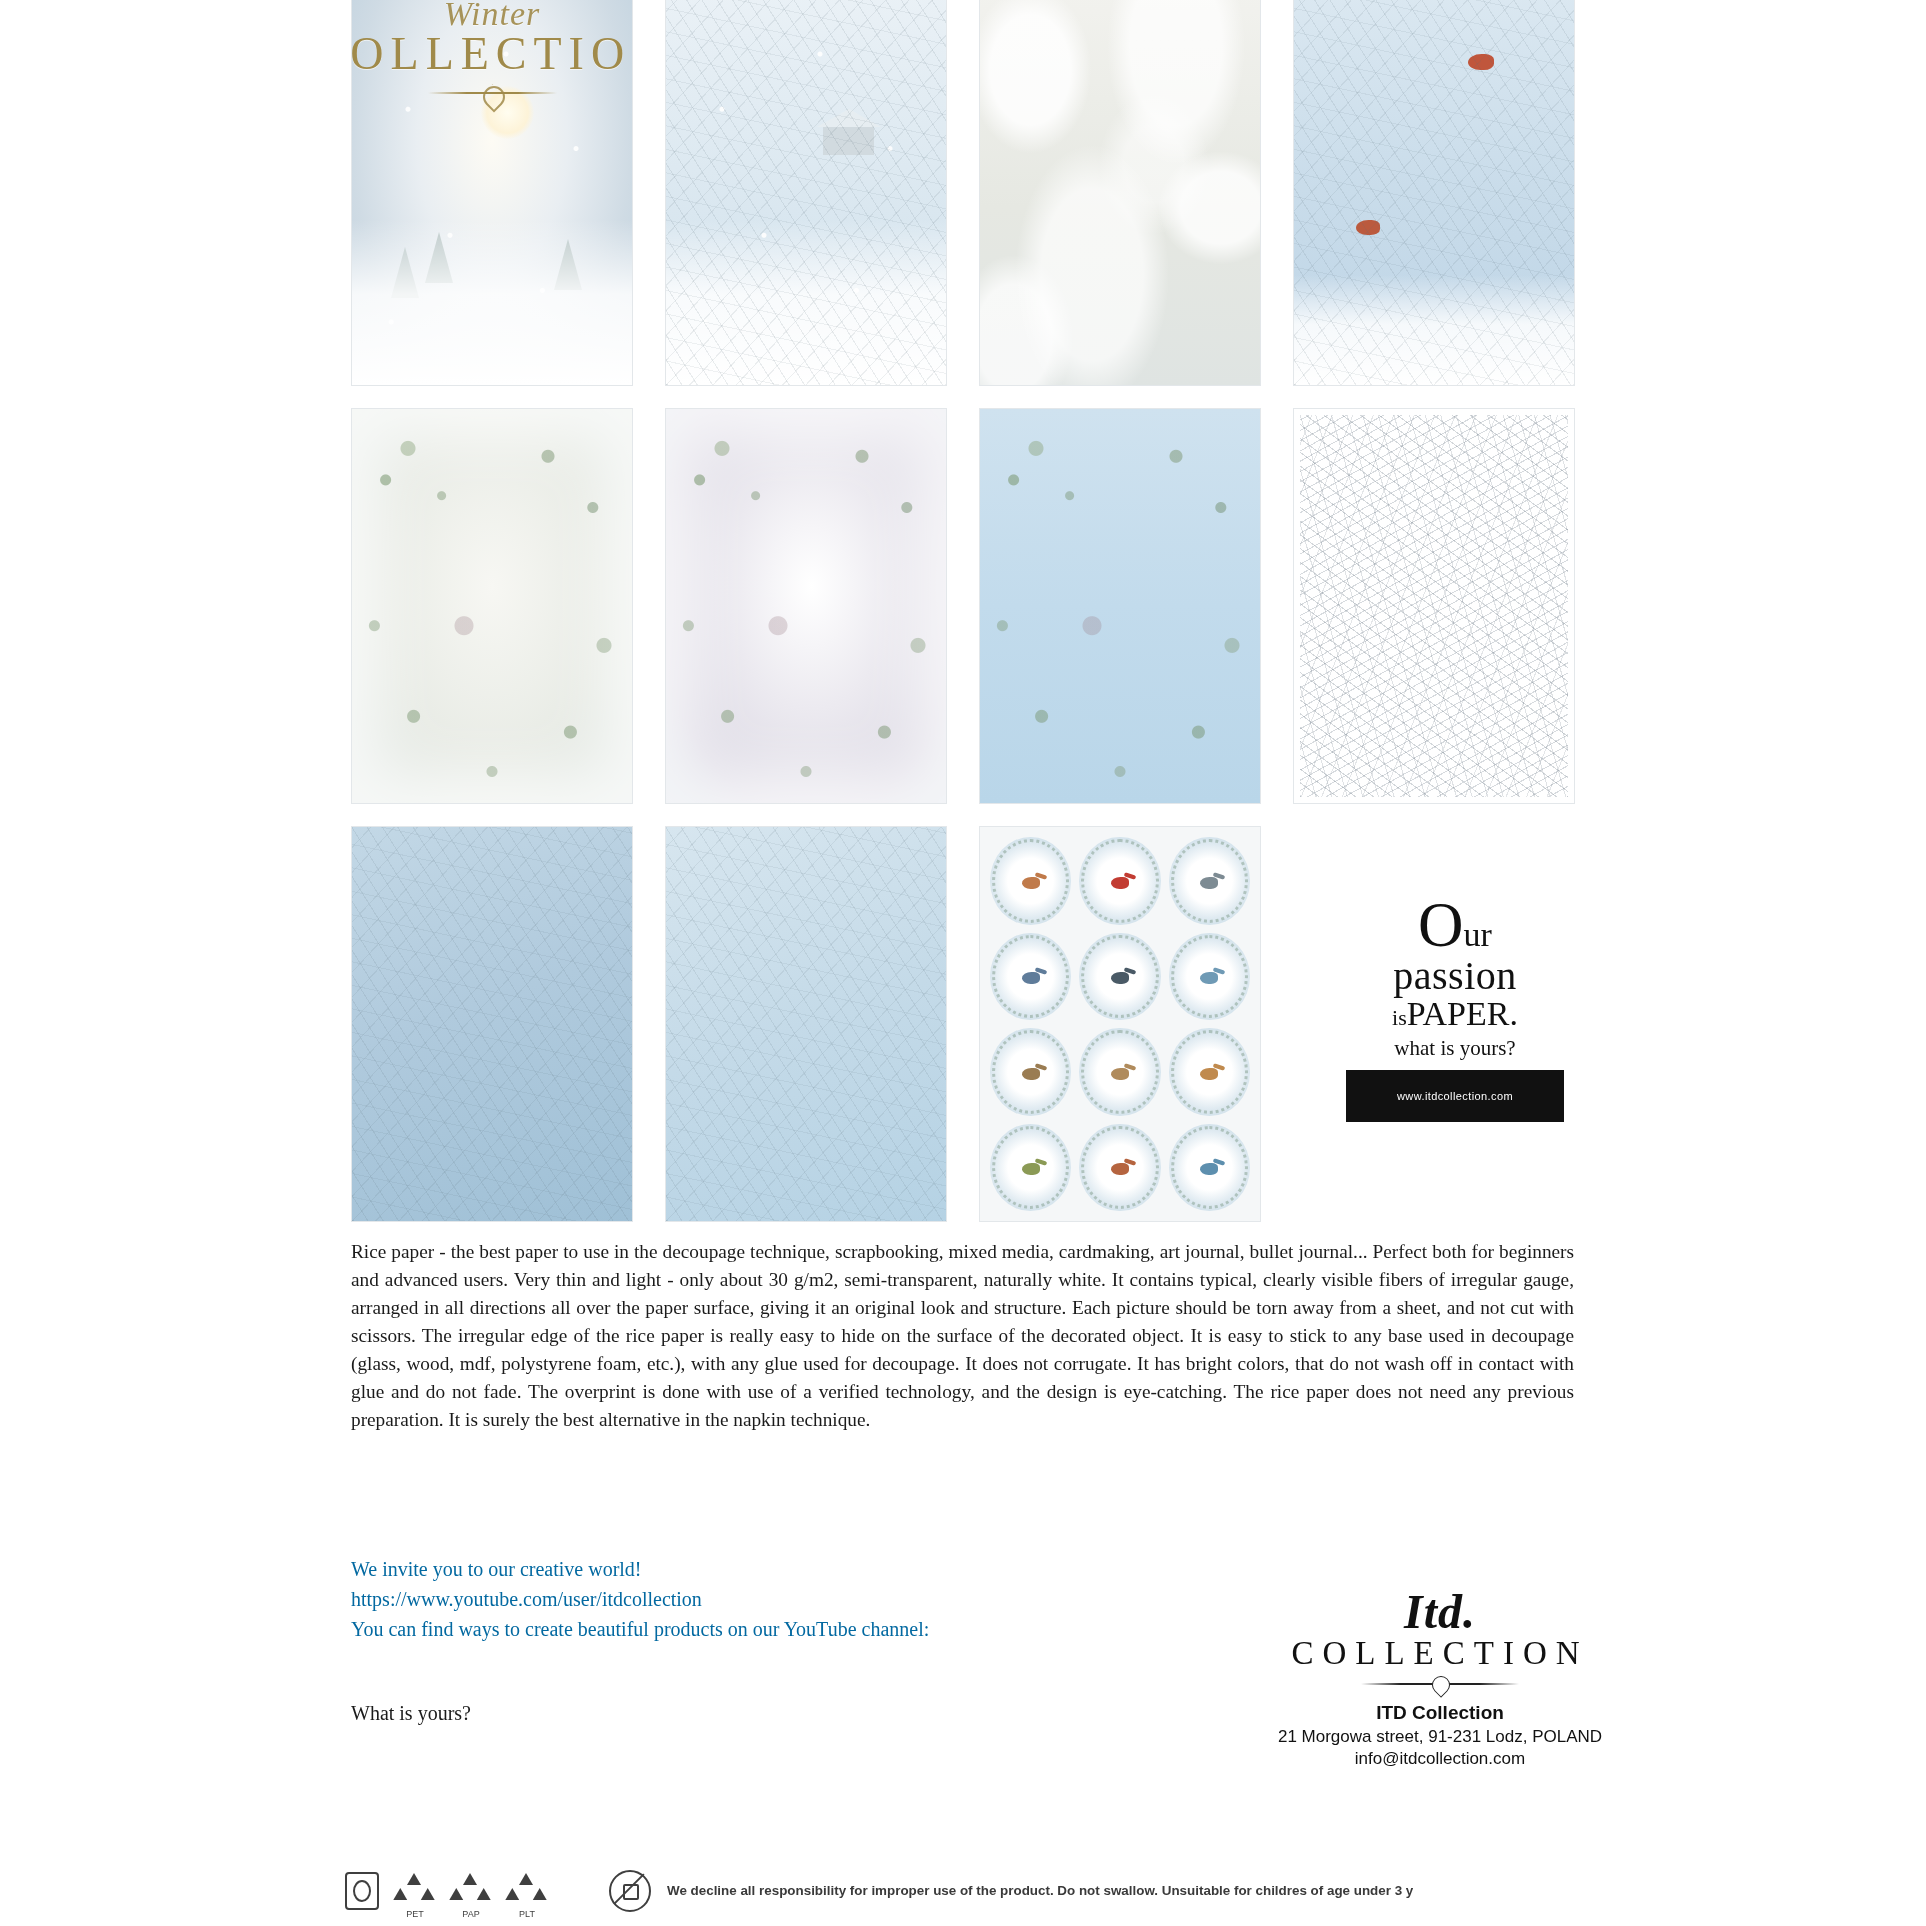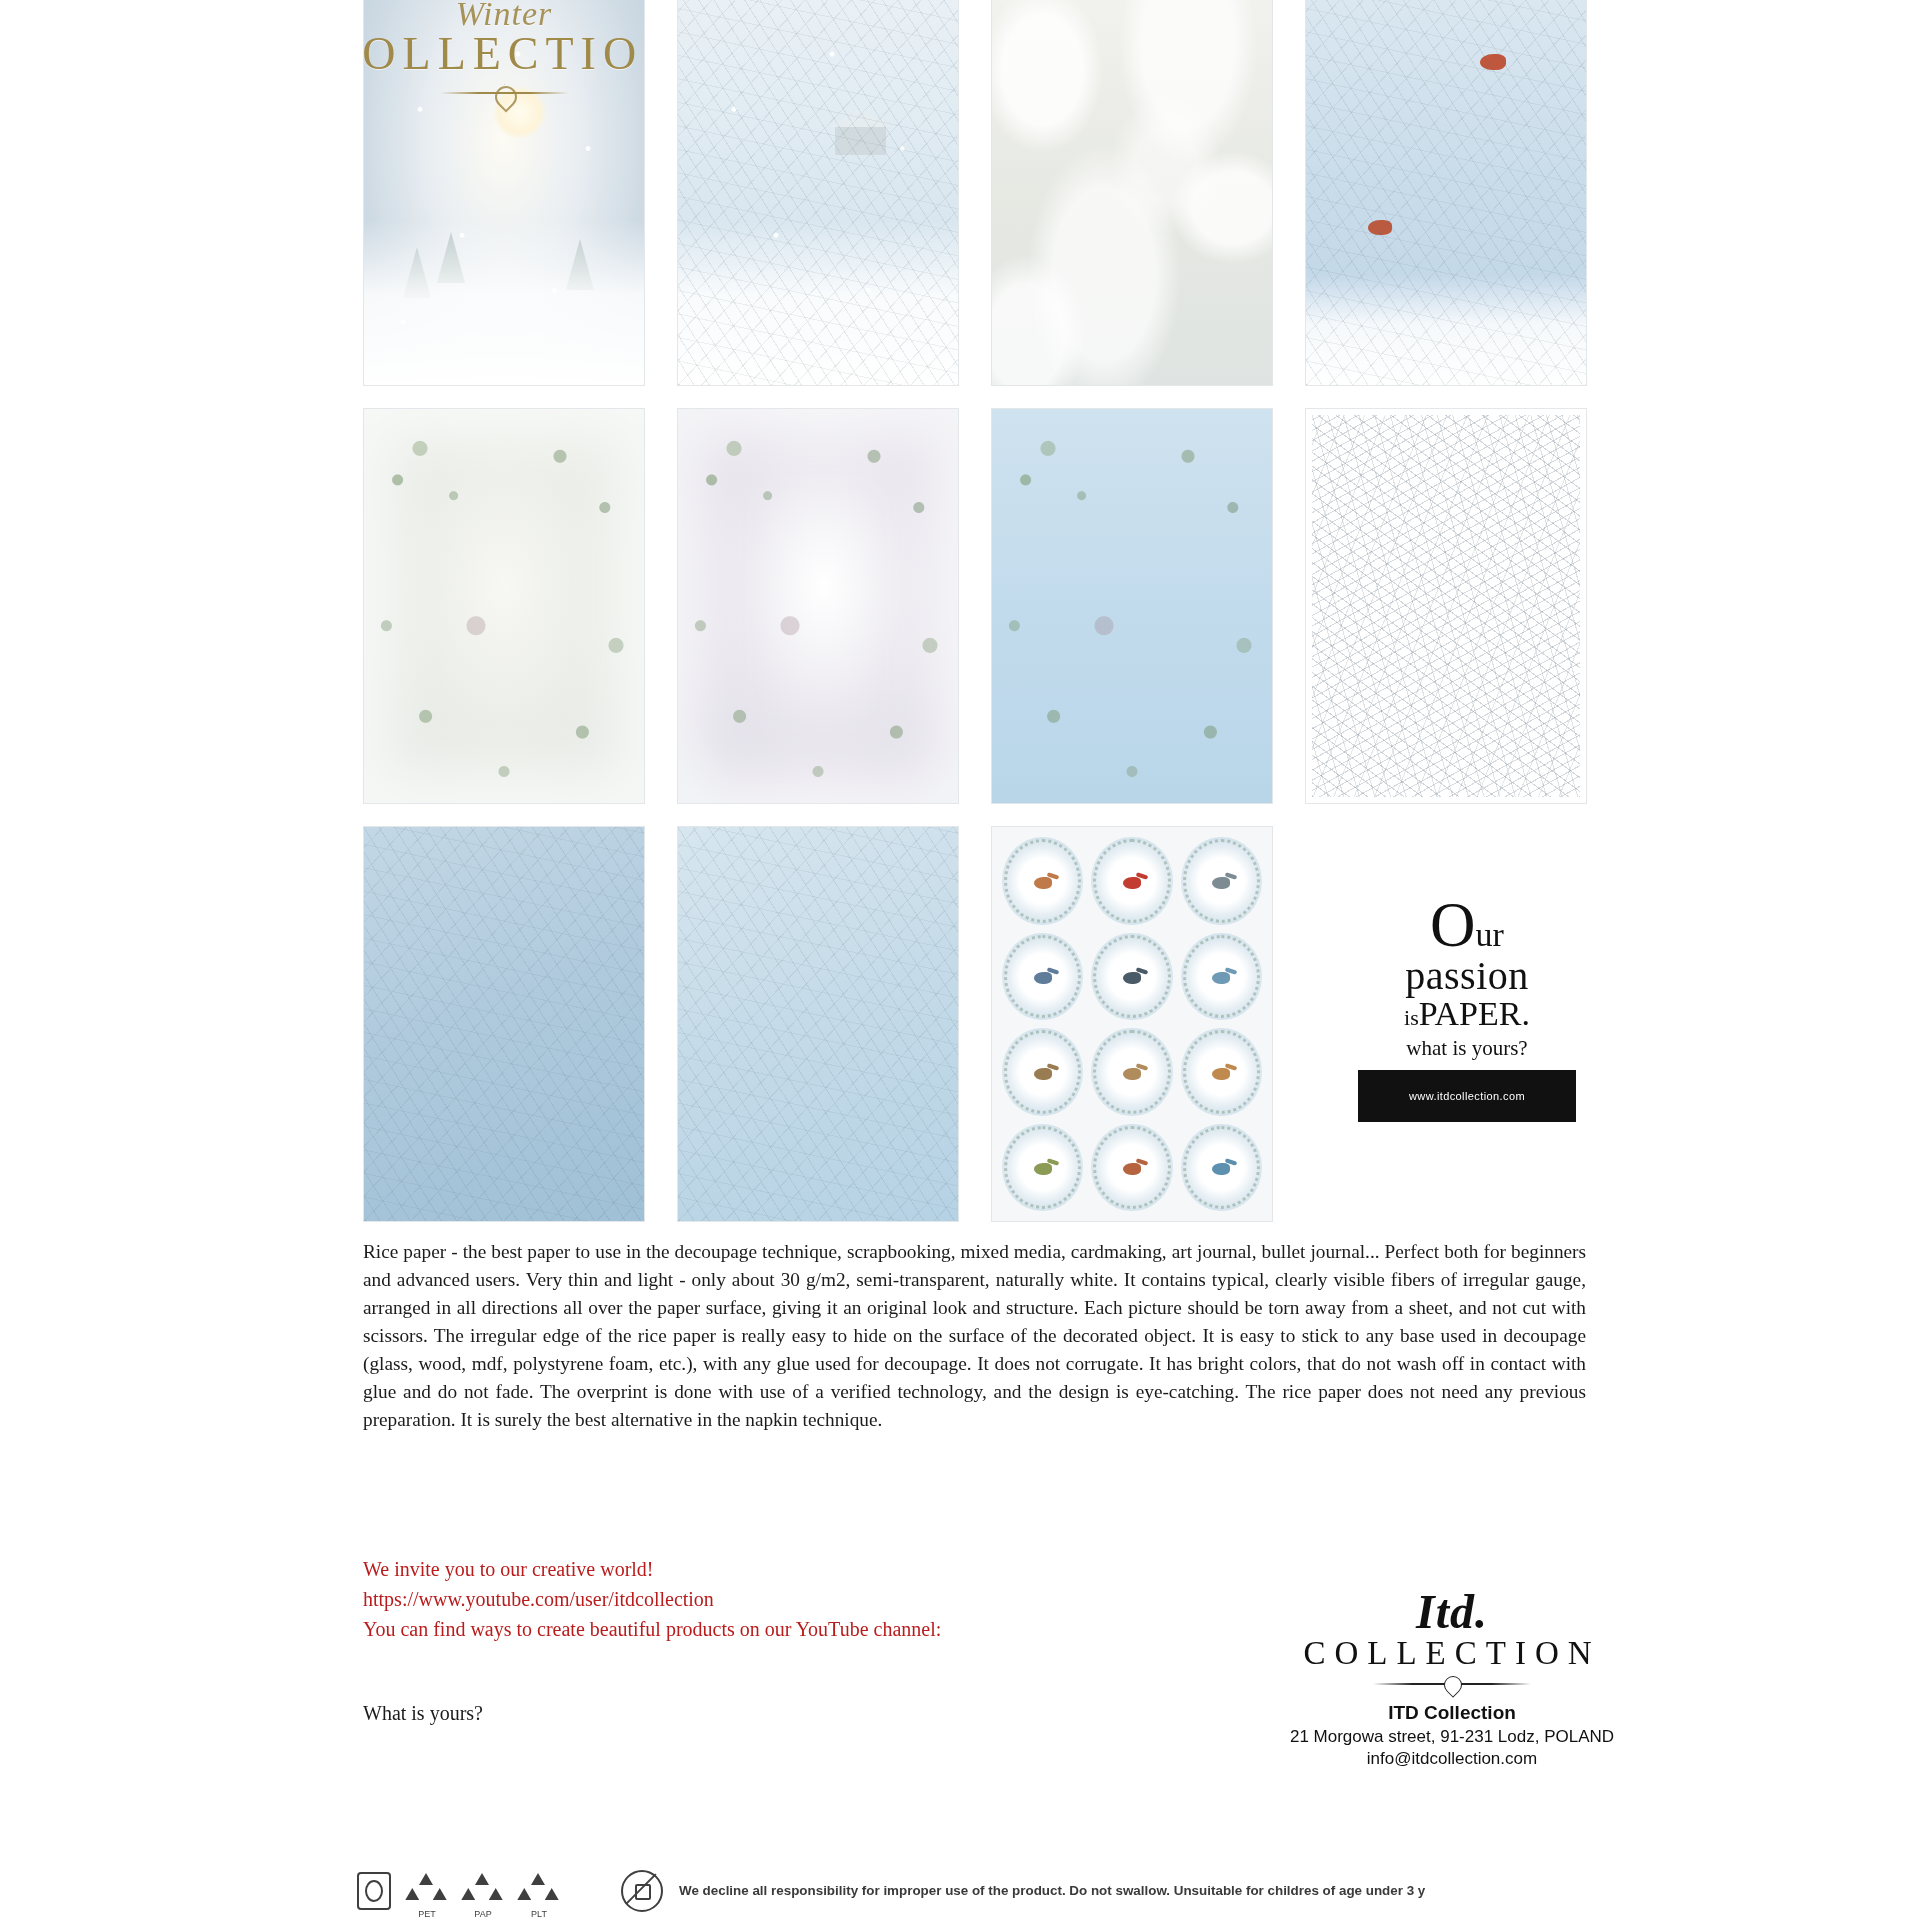--- a/index.html
+++ b/index.html
@@ -4,21 +4,21 @@
 <style>
   html,body{margin:0;padding:0;}
   body{
     width:1927px;height:1927px;
     background:#ffffff;
     font-family:"Liberation Serif", serif;
     color:#1a1a1a;
     overflow:hidden;
     position:relative;
   }
-  .page{position:absolute;left:12px;top:0;width:1627px;height:1927px;background:#fff;border-radius:13px;}
+  .page{position:absolute;left:0;top:0;width:1627px;height:1927px;background:#fff;border-radius:13px;}
 
   
   .gallery{
     position:absolute;
     left:351px;top:-10px;
     width:1228px;
     display:grid;
     grid-template-columns:repeat(4,282px);
     grid-auto-rows:396px;
     column-gap:32px;
@@ -200,21 +200,21 @@
     padding:20px 0;font-family:"Liberation Sans", sans-serif;
   }
 
   
   .body-copy{
     position:absolute;left:351px;top:1238px;width:1223px;
     font-size:19.3px;line-height:1.45;text-align:justify;color:#1b1b1b;
   }
   .invite{
     position:absolute;left:351px;top:1554px;width:891px;
-    font-size:20px;line-height:1.5;color:#b91c1c;
+    font-size:20px;line-height:1.5;color:#0369a1;
   }
   .closing{
     position:absolute;left:351px;top:1698px;width:594px;
     font-size:20px;line-height:1.5;color:#1b1b1b;
   }
 
   
   .itd-block{
     position:absolute;left:1242px;top:1584px;width:396px;text-align:center;color:#111;
   }

